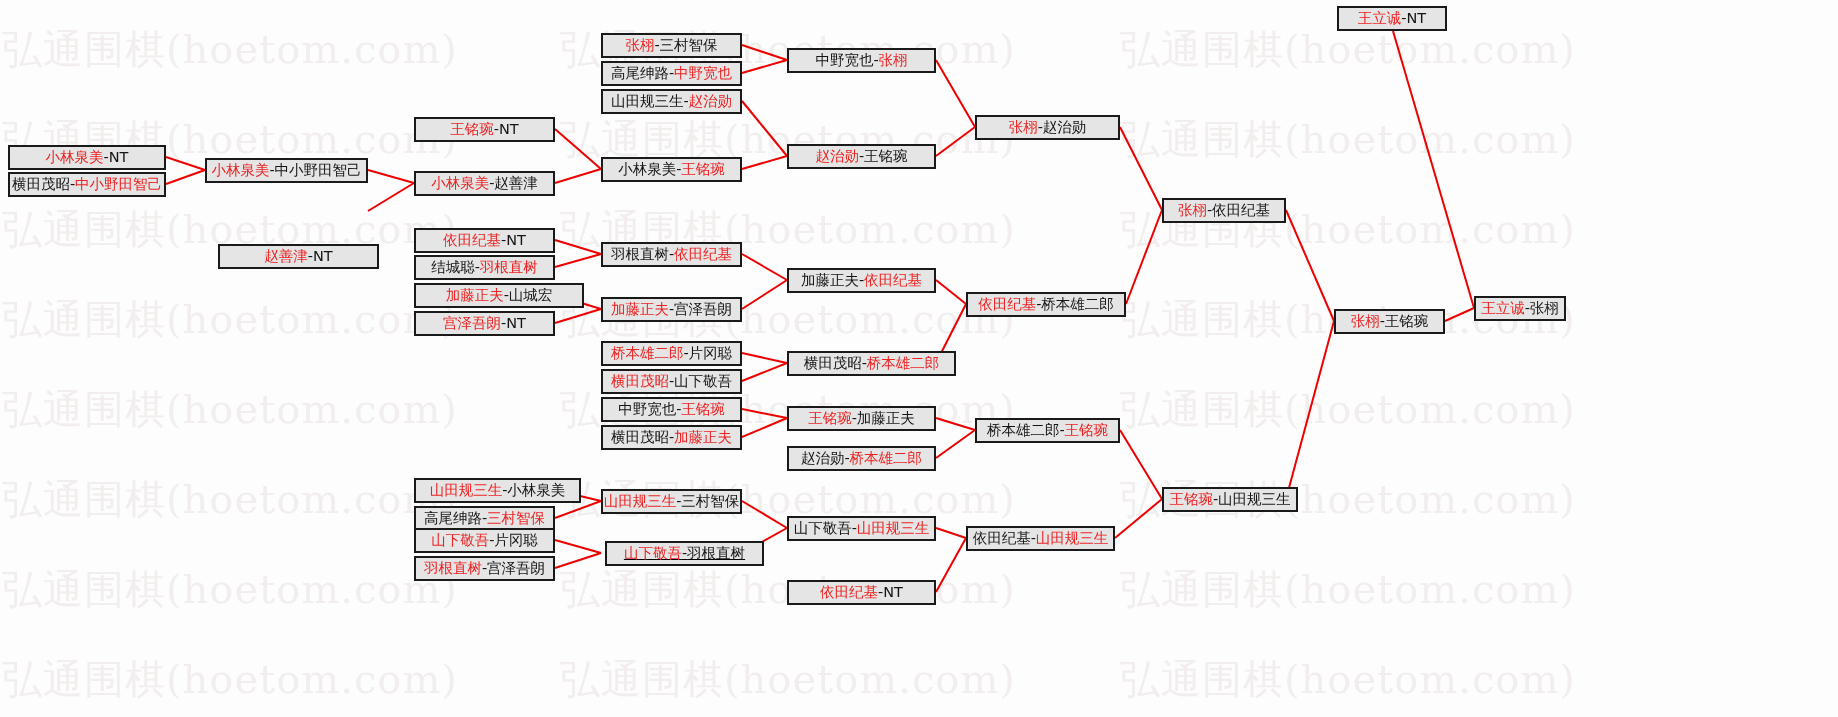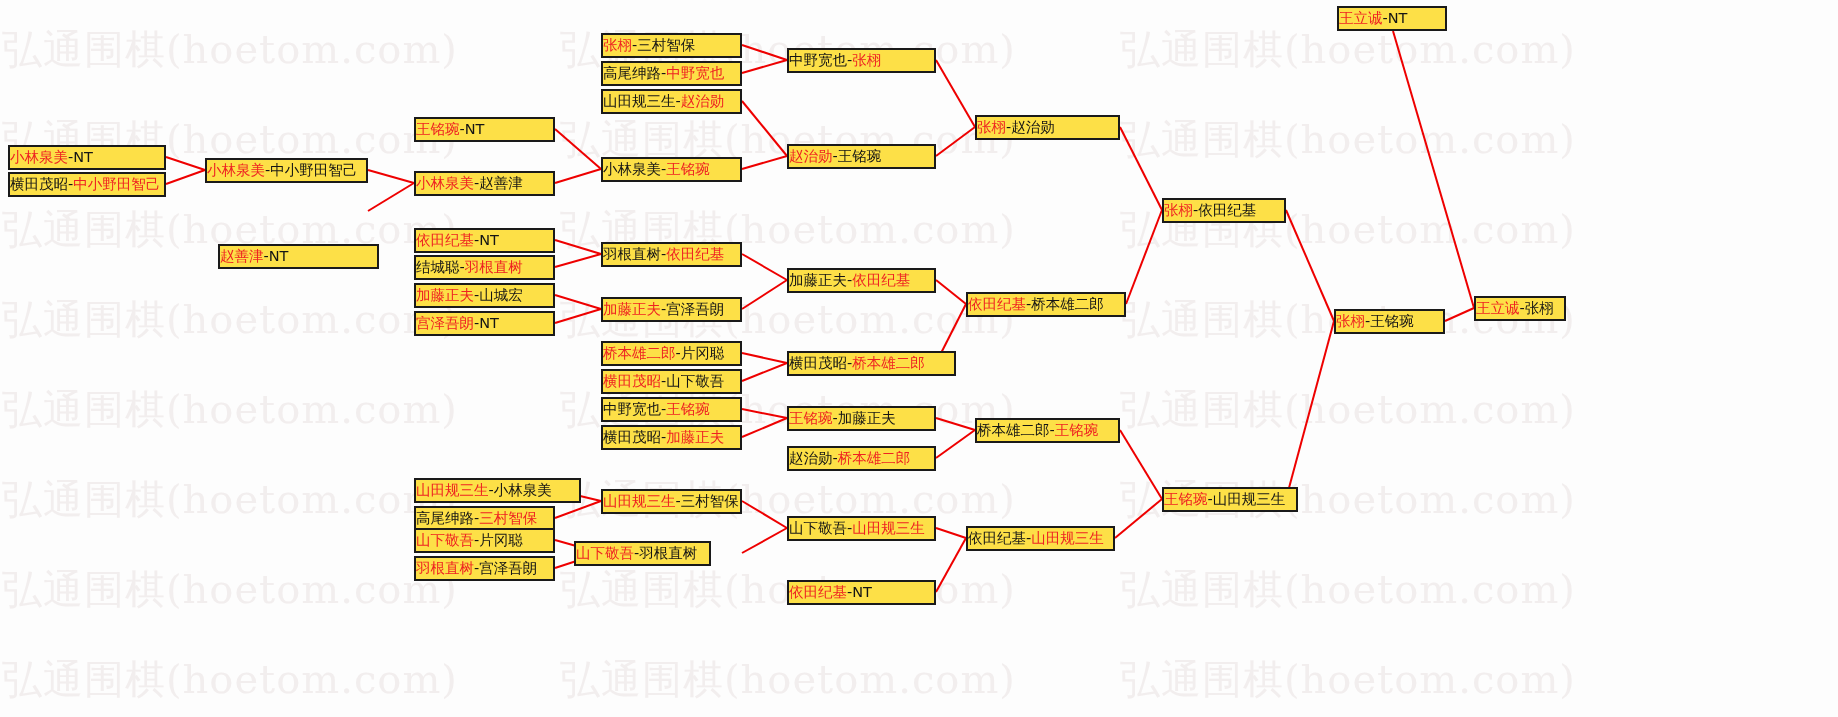--- a/index.html
+++ b/index.html
@@ -26,23 +26,24 @@
 
   
   #links{position:absolute;left:0;top:0;width:1838px;height:717px;z-index:1;}
 
   
   #boxes{position:absolute;left:0;top:0;width:1838px;height:717px;z-index:2;}
   .match{
     position:absolute;
     box-sizing:border-box;
     border:2px solid #1a1a1a;
-    background:#fde047;
+    background:#e5e5e5;
     height:25px;
     line-height:21px;
+    text-align:center;
     font-size:14.5px;
     white-space:nowrap;
     overflow:hidden;
   }
   .match .p{letter-spacing:0px;}
   .win{color:#ee2222;}
   .lose{color:#151515;}
   .sep{color:#151515;}
 </style>
 </head>
@@ -131,40 +132,40 @@
       <div class="match" style="left: 414px; top: 171px; width: 141px; border-color: rgb(26, 26, 26);"><span class="p win" style="color: rgb(238, 34, 34);">小林泉美</span><span class="sep">-</span><span class="p lose" style="color: rgb(21, 21, 21);">赵善津</span></div>
       <div class="match" style="left: 601px; top: 33px; width: 141px; border-color: rgb(26, 26, 26);"><span class="p win" style="color: rgb(238, 34, 34);">张栩</span><span class="sep">-</span><span class="p lose" style="color: rgb(21, 21, 21);">三村智保</span></div>
       <div class="match" style="left: 601px; top: 61px; width: 141px; border-color: rgb(26, 26, 26);"><span class="p lose" style="color: rgb(21, 21, 21);">高尾绅路</span><span class="sep">-</span><span class="p win" style="color: rgb(238, 34, 34);">中野宽也</span></div>
       <div class="match" style="left: 601px; top: 89px; width: 141px; border-color: rgb(26, 26, 26);"><span class="p lose" style="color: rgb(21, 21, 21);">山田规三生</span><span class="sep">-</span><span class="p win" style="color: rgb(238, 34, 34);">赵治勋</span></div>
       <div class="match" style="left: 601px; top: 157px; width: 141px; border-color: rgb(26, 26, 26);"><span class="p lose" style="color: rgb(21, 21, 21);">小林泉美</span><span class="sep">-</span><span class="p win" style="color: rgb(238, 34, 34);">王铭琬</span></div>
       <div class="match" style="left: 787px; top: 48px; width: 149px; border-color: rgb(26, 26, 26);"><span class="p lose" style="color: rgb(21, 21, 21);">中野宽也</span><span class="sep">-</span><span class="p win" style="color: rgb(238, 34, 34);">张栩</span></div>
       <div class="match" style="left: 787px; top: 144px; width: 149px; border-color: rgb(26, 26, 26);"><span class="p win" style="color: rgb(238, 34, 34);">赵治勋</span><span class="sep">-</span><span class="p lose" style="color: rgb(21, 21, 21);">王铭琬</span></div>
       <div class="match" style="left: 975px; top: 115px; width: 145px; border-color: rgb(26, 26, 26);"><span class="p win" style="color: rgb(238, 34, 34);">张栩</span><span class="sep">-</span><span class="p lose" style="color: rgb(21, 21, 21);">赵治勋</span></div>
       <div class="match" style="left: 414px; top: 228px; width: 141px; border-color: rgb(26, 26, 26);"><span class="p win" style="color: rgb(238, 34, 34);">依田纪基</span><span class="sep">-</span><span class="p lose" style="color: rgb(21, 21, 21);">NT</span></div>
       <div class="match" style="left: 414px; top: 255px; width: 141px; border-color: rgb(26, 26, 26);"><span class="p lose" style="color: rgb(21, 21, 21);">结城聪</span><span class="sep">-</span><span class="p win" style="color: rgb(238, 34, 34);">羽根直树</span></div>
-      <div class="match" style="left: 414px; top: 283px; width: 141px; border-color: rgb(26, 26, 26);"><span class="p win" style="color: rgb(238, 34, 34);">加藤正夫</span><span class="sep">-</span><span class="p lose" style="color: rgb(21, 21, 21);">山城宏</span></div>
+      <div class="match" style="left: 414px; top: 283px; width: 170px; border-color: rgb(26, 26, 26);"><span class="p win" style="color: rgb(238, 34, 34);">加藤正夫</span><span class="sep">-</span><span class="p lose" style="color: rgb(21, 21, 21);">山城宏</span></div>
       <div class="match" style="left: 414px; top: 311px; width: 141px; border-color: rgb(26, 26, 26);"><span class="p win" style="color: rgb(238, 34, 34);">宫泽吾朗</span><span class="sep">-</span><span class="p lose" style="color: rgb(21, 21, 21);">NT</span></div>
       <div class="match" style="left: 601px; top: 242px; width: 141px; border-color: rgb(26, 26, 26);"><span class="p lose" style="color: rgb(21, 21, 21);">羽根直树</span><span class="sep">-</span><span class="p win" style="color: rgb(238, 34, 34);">依田纪基</span></div>
       <div class="match" style="left: 601px; top: 297px; width: 141px; border-color: rgb(26, 26, 26);"><span class="p win" style="color: rgb(238, 34, 34);">加藤正夫</span><span class="sep">-</span><span class="p lose" style="color: rgb(21, 21, 21);">宫泽吾朗</span></div>
       <div class="match" style="left: 787px; top: 268px; width: 149px; border-color: rgb(26, 26, 26);"><span class="p lose" style="color: rgb(21, 21, 21);">加藤正夫</span><span class="sep">-</span><span class="p win" style="color: rgb(238, 34, 34);">依田纪基</span></div>
       <div class="match" style="left: 601px; top: 341px; width: 141px; border-color: rgb(26, 26, 26);"><span class="p win" style="color: rgb(238, 34, 34);">桥本雄二郎</span><span class="sep">-</span><span class="p lose" style="color: rgb(21, 21, 21);">片冈聪</span></div>
       <div class="match" style="left: 601px; top: 369px; width: 141px; border-color: rgb(26, 26, 26);"><span class="p win" style="color: rgb(238, 34, 34);">横田茂昭</span><span class="sep">-</span><span class="p lose" style="color: rgb(21, 21, 21);">山下敬吾</span></div>
       <div class="match" style="left: 601px; top: 397px; width: 141px; border-color: rgb(26, 26, 26);"><span class="p lose" style="color: rgb(21, 21, 21);">中野宽也</span><span class="sep">-</span><span class="p win" style="color: rgb(238, 34, 34);">王铭琬</span></div>
       <div class="match" style="left: 601px; top: 425px; width: 141px; border-color: rgb(26, 26, 26);"><span class="p lose" style="color: rgb(21, 21, 21);">横田茂昭</span><span class="sep">-</span><span class="p win" style="color: rgb(238, 34, 34);">加藤正夫</span></div>
       <div class="match" style="left: 787px; top: 351px; width: 169px; border-color: rgb(26, 26, 26);"><span class="p lose" style="color: rgb(21, 21, 21);">横田茂昭</span><span class="sep">-</span><span class="p win" style="color: rgb(238, 34, 34);">桥本雄二郎</span></div>
       <div class="match" style="left: 787px; top: 406px; width: 149px; border-color: rgb(26, 26, 26);"><span class="p win" style="color: rgb(238, 34, 34);">王铭琬</span><span class="sep">-</span><span class="p lose" style="color: rgb(21, 21, 21);">加藤正夫</span></div>
       <div class="match" style="left: 787px; top: 446px; width: 149px; border-color: rgb(26, 26, 26);"><span class="p lose" style="color: rgb(21, 21, 21);">赵治勋</span><span class="sep">-</span><span class="p win" style="color: rgb(238, 34, 34);">桥本雄二郎</span></div>
       <div class="match" style="left: 966px; top: 292px; width: 160px; border-color: rgb(26, 26, 26);"><span class="p win" style="color: rgb(238, 34, 34);">依田纪基</span><span class="sep">-</span><span class="p lose" style="color: rgb(21, 21, 21);">桥本雄二郎</span></div>
       <div class="match" style="left: 975px; top: 418px; width: 145px; border-color: rgb(26, 26, 26);"><span class="p lose" style="color: rgb(21, 21, 21);">桥本雄二郎</span><span class="sep">-</span><span class="p win" style="color: rgb(238, 34, 34);">王铭琬</span></div>
       <div class="match" style="left: 414px; top: 478px; width: 167px; border-color: rgb(26, 26, 26);"><span class="p win" style="color: rgb(238, 34, 34);">山田规三生</span><span class="sep">-</span><span class="p lose" style="color: rgb(21, 21, 21);">小林泉美</span></div>
       <div class="match" style="left: 414px; top: 506px; width: 141px; border-color: rgb(26, 26, 26);"><span class="p lose" style="color: rgb(21, 21, 21);">高尾绅路</span><span class="sep">-</span><span class="p win" style="color: rgb(238, 34, 34);">三村智保</span></div>
       <div class="match" style="left: 414px; top: 528px; width: 141px; border-color: rgb(26, 26, 26);"><span class="p win" style="color: rgb(238, 34, 34);">山下敬吾</span><span class="sep">-</span><span class="p lose" style="color: rgb(21, 21, 21);">片冈聪</span></div>
       <div class="match" style="left: 414px; top: 556px; width: 141px; border-color: rgb(26, 26, 26);"><span class="p win" style="color: rgb(238, 34, 34);">羽根直树</span><span class="sep">-</span><span class="p lose" style="color: rgb(21, 21, 21);">宫泽吾朗</span></div>
       <div class="match" style="left: 601px; top: 489px; width: 141px; border-color: rgb(26, 26, 26);"><span class="p win" style="color: rgb(238, 34, 34);">山田规三生</span><span class="sep">-</span><span class="p lose" style="color: rgb(21, 21, 21);">三村智保</span></div>
-      <div class="match" style="left: 574px; top: 541px; width: 137px; border-color: rgb(26, 26, 26);"><span class="p win" style="color: rgb(238, 34, 34);">山下敬吾</span><span class="sep">-</span><span class="p lose" style="color: rgb(21, 21, 21);">羽根直树</span></div>
+      <div class="match" style="left: 605px; top: 541px; width: 159px; border-color: rgb(26, 26, 26); text-decoration: underline;"><span class="p win" style="color: rgb(238, 34, 34);">山下敬吾</span><span class="sep">-</span><span class="p lose" style="color: rgb(21, 21, 21);">羽根直树</span></div>
       <div class="match" style="left: 787px; top: 516px; width: 149px; border-color: rgb(26, 26, 26);"><span class="p lose" style="color: rgb(21, 21, 21);">山下敬吾</span><span class="sep">-</span><span class="p win" style="color: rgb(238, 34, 34);">山田规三生</span></div>
       <div class="match" style="left: 787px; top: 580px; width: 149px; border-color: rgb(26, 26, 26);"><span class="p win" style="color: rgb(238, 34, 34);">依田纪基</span><span class="sep">-</span><span class="p lose" style="color: rgb(21, 21, 21);">NT</span></div>
       <div class="match" style="left: 966px; top: 526px; width: 149px; border-color: rgb(26, 26, 26);"><span class="p lose" style="color: rgb(21, 21, 21);">依田纪基</span><span class="sep">-</span><span class="p win" style="color: rgb(238, 34, 34);">山田规三生</span></div>
       <div class="match" style="left: 1162px; top: 198px; width: 124px; border-color: rgb(26, 26, 26);"><span class="p win" style="color: rgb(238, 34, 34);">张栩</span><span class="sep">-</span><span class="p lose" style="color: rgb(21, 21, 21);">依田纪基</span></div>
       <div class="match" style="left: 1162px; top: 487px; width: 136px; border-color: rgb(26, 26, 26);"><span class="p win" style="color: rgb(238, 34, 34);">王铭琬</span><span class="sep">-</span><span class="p lose" style="color: rgb(21, 21, 21);">山田规三生</span></div>
       <div class="match" style="left: 1334px; top: 309px; width: 111px; border-color: rgb(26, 26, 26);"><span class="p win" style="color: rgb(238, 34, 34);">张栩</span><span class="sep">-</span><span class="p lose" style="color: rgb(21, 21, 21);">王铭琬</span></div>
       <div class="match" style="left: 1337px; top: 6px; width: 110px; border-color: rgb(26, 26, 26);"><span class="p win" style="color: rgb(238, 34, 34);">王立诚</span><span class="sep">-</span><span class="p lose" style="color: rgb(21, 21, 21);">NT</span></div>
       <div class="match" style="left: 1474px; top: 296px; width: 92px; border-color: rgb(26, 26, 26);"><span class="p win" style="color: rgb(238, 34, 34);">王立诚</span><span class="sep">-</span><span class="p lose" style="color: rgb(21, 21, 21);">张栩</span></div>
     </div>
 

